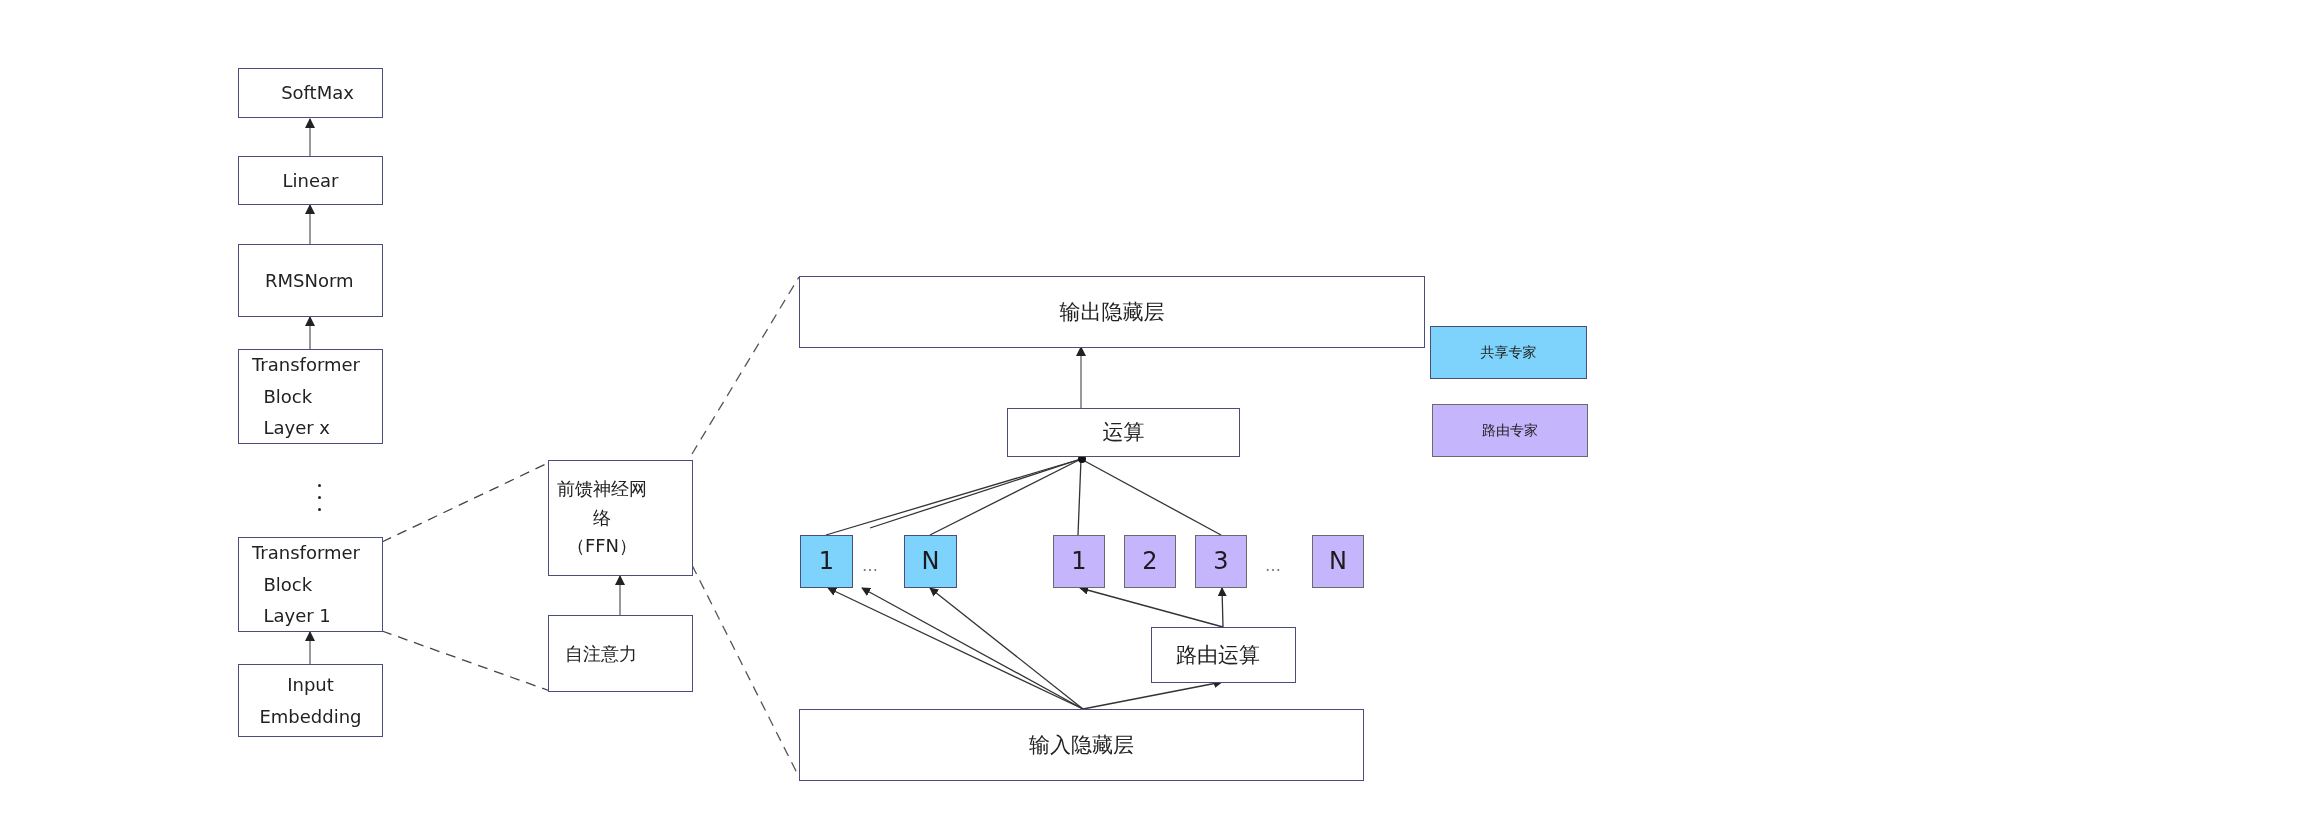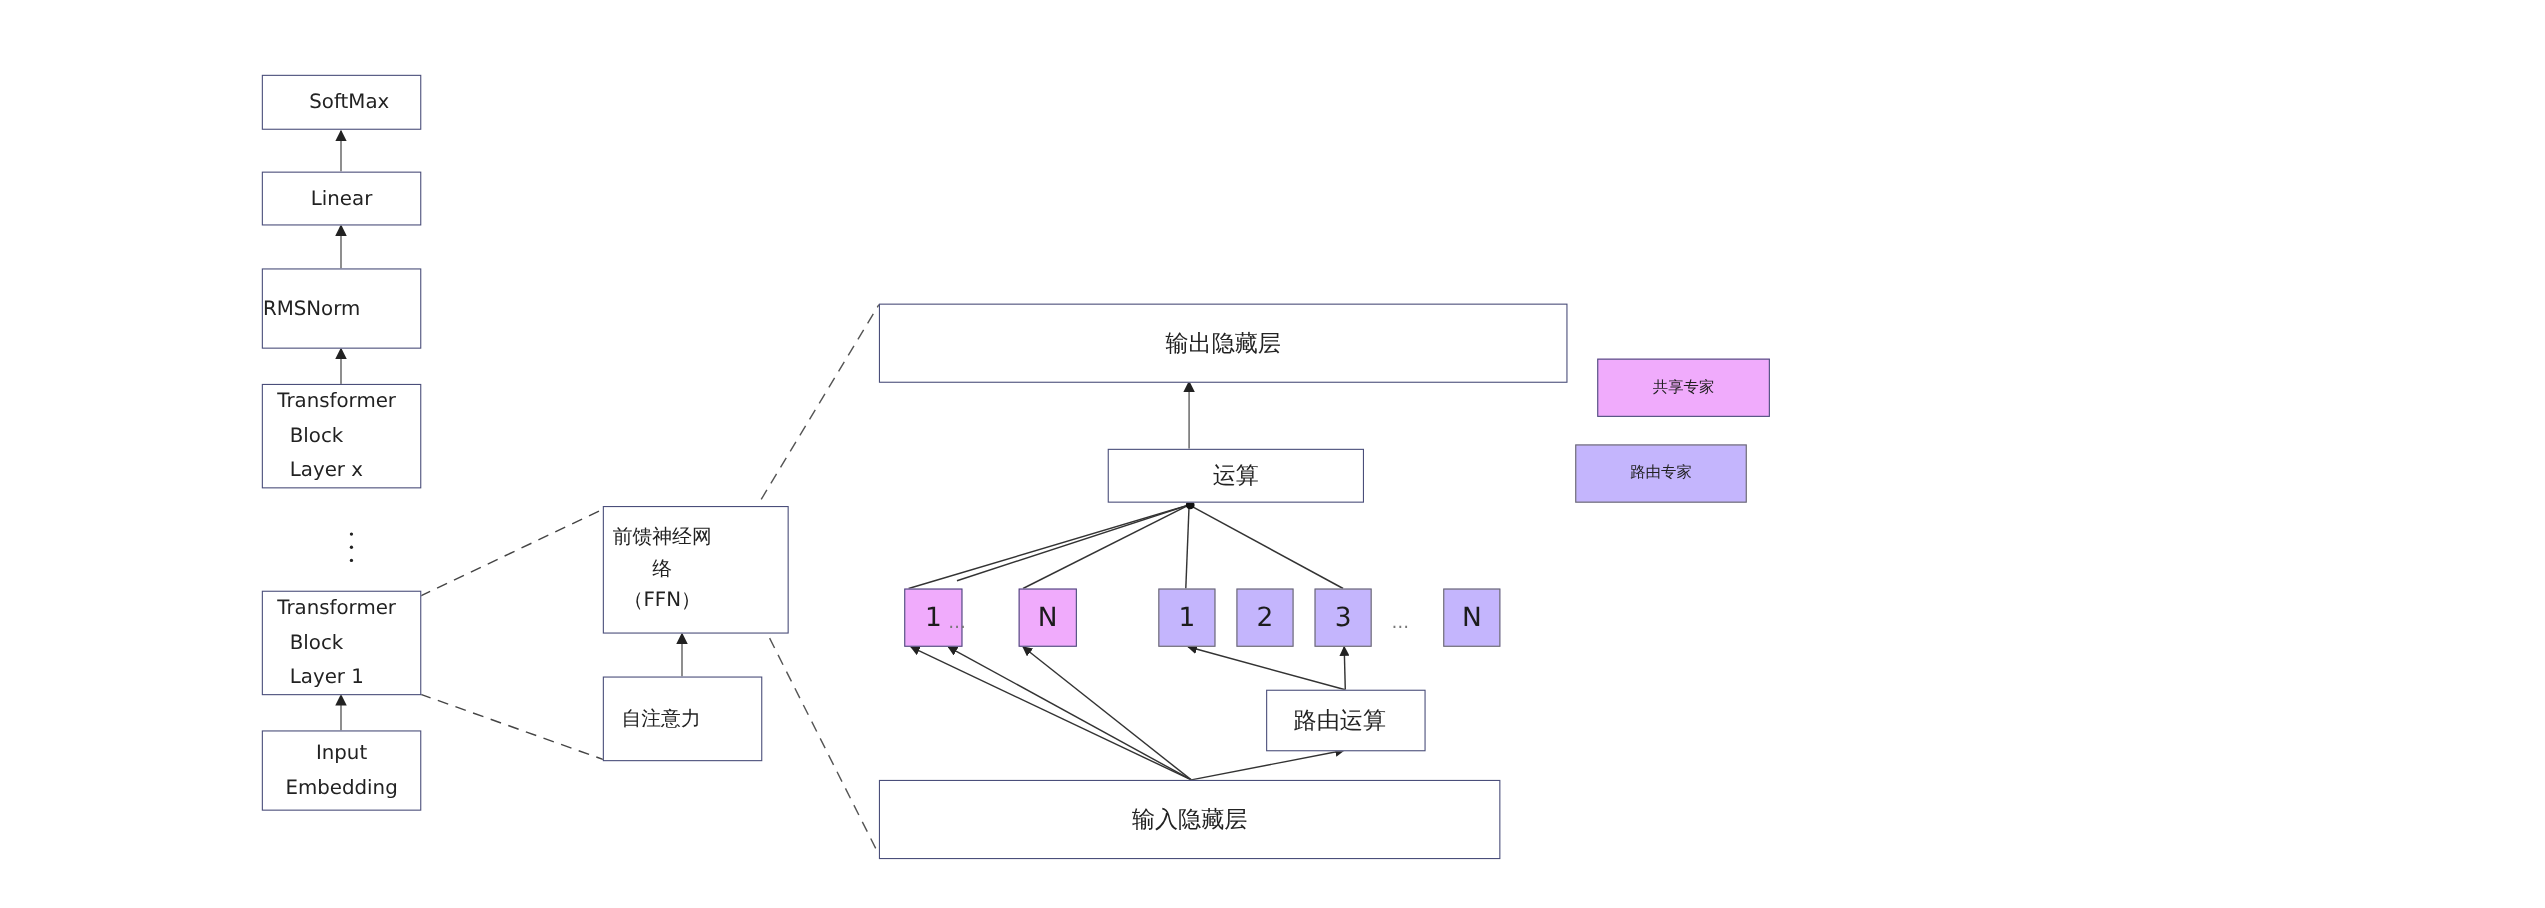--- a/index.html
+++ b/index.html
@@ -6,21 +6,21 @@
   body { width: 2314px; height: 825px; position: relative; overflow: hidden;
          font-family: "DejaVu Sans", "Liberation Sans", sans-serif; color: #222; }
   #canvas { position: absolute; left: 0; top: 0; }
   .box { position: absolute; box-sizing: border-box; border: 1.5px solid #4a4e7a;
          background: #fff; display: flex; align-items: center; justify-content: center;
          text-align: center; }
   .box .lbl { white-space: pre-line; line-height: 1.55; }
   .sm { font-size: 18px; }
   .md { font-size: 18px; }
   .lg { font-size: 21px; }
-  .blue { background: #f0abfc; margin-left: 22px; }
+  .blue { background: #7dd3fc; }
   .orange { background: #c4b5fd; border-color: #6a6a6a; }
   .expert .lbl { font-size: 24px; color: #1c1c1c; }
   .legend .lbl { font-size: 14px; color: #222; }
   .dots { position: absolute; font-size: 16px; color: #777; letter-spacing: 2px; }
   .vdots { position: absolute; width: 4px; }
   .vdots span { display: block; width: 3px; height: 3px; background: #222; border-radius: 50%; margin-bottom: 9px; }
 </style>
 </head>
 <body>
 
@@ -63,21 +63,21 @@
   <line x1="1223" y1="627" x2="1080" y2="588" stroke="#333" stroke-width="1.3" marker-end="url(#arr)"></line>
   <line x1="1223" y1="627" x2="1222" y2="588" stroke="#333" stroke-width="1.3" marker-end="url(#arr)"></line>
 </svg>
 
 <div class="box" style="left:238px;top:68px;width:145px;height:50px;padding-left:14px;">
   <span class="lbl md">SoftMax</span>
 </div>
 <div class="box" style="left:238px;top:156px;width:145px;height:49px;">
   <span class="lbl md">Linear</span>
 </div>
-<div class="box" style="left:238px;top:244px;width:145px;height:73px;justify-content:flex-start;padding-left:0;">
+<div class="box" style="left:238px;top:244px;width:145px;height:73px;justify-content:flex-start;padding-left:26px;">
   <span class="lbl md">RMSNorm</span>
 </div>
 <div class="box" style="left:238px;top:349px;width:145px;height:95px;justify-content:flex-start;padding-left:13px;">
   <span class="lbl sm" style="text-align:left;line-height:1.75;white-space:pre;">Transformer
   Block
   Layer x</span>
 </div>
 <div class="vdots" style="left:318px;top:484px;">
   <span></span>
     <span></span>
@@ -86,21 +86,21 @@
 <div class="box" style="left:238px;top:537px;width:145px;height:95px;justify-content:flex-start;padding-left:13px;">
   <span class="lbl sm" style="text-align:left;line-height:1.75;white-space:pre;">Transformer
   Block
   Layer 1</span>
 </div>
 <div class="box" style="left:238px;top:664px;width:145px;height:73px;">
   <span class="lbl sm" style="line-height:1.75;">Input
 Embedding</span>
 </div>
 
-<div class="box" style="left:548px;top:460px;width:169px;height:116px;justify-content:flex-start;padding-left:8px;">
+<div class="box" style="left:548px;top:460px;width:145px;height:116px;justify-content:flex-start;padding-left:8px;">
   <span class="lbl md" style="line-height:1.6;">前馈神经网
 络
 （FFN）</span>
 </div>
 <div class="box" style="left:548px;top:615px;width:145px;height:77px;justify-content:flex-start;padding-left:16px;">
   <span class="lbl md">自注意力</span>
 </div>
 
 <div class="box" style="left:799px;top:276px;width:626px;height:72px;">
   <span class="lbl lg">输出隐藏层</span>

